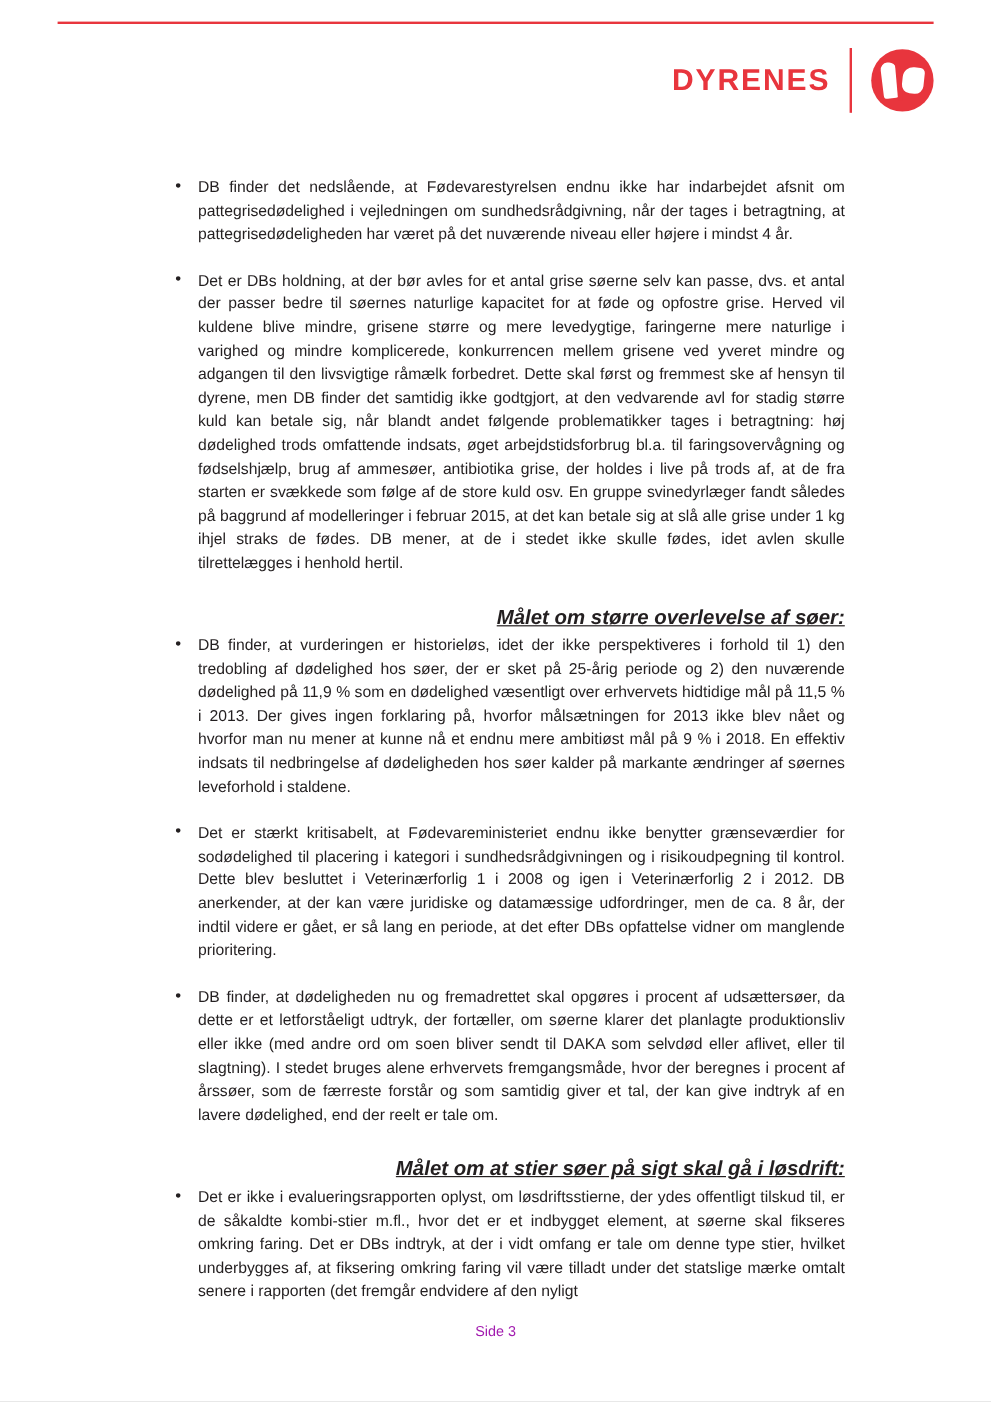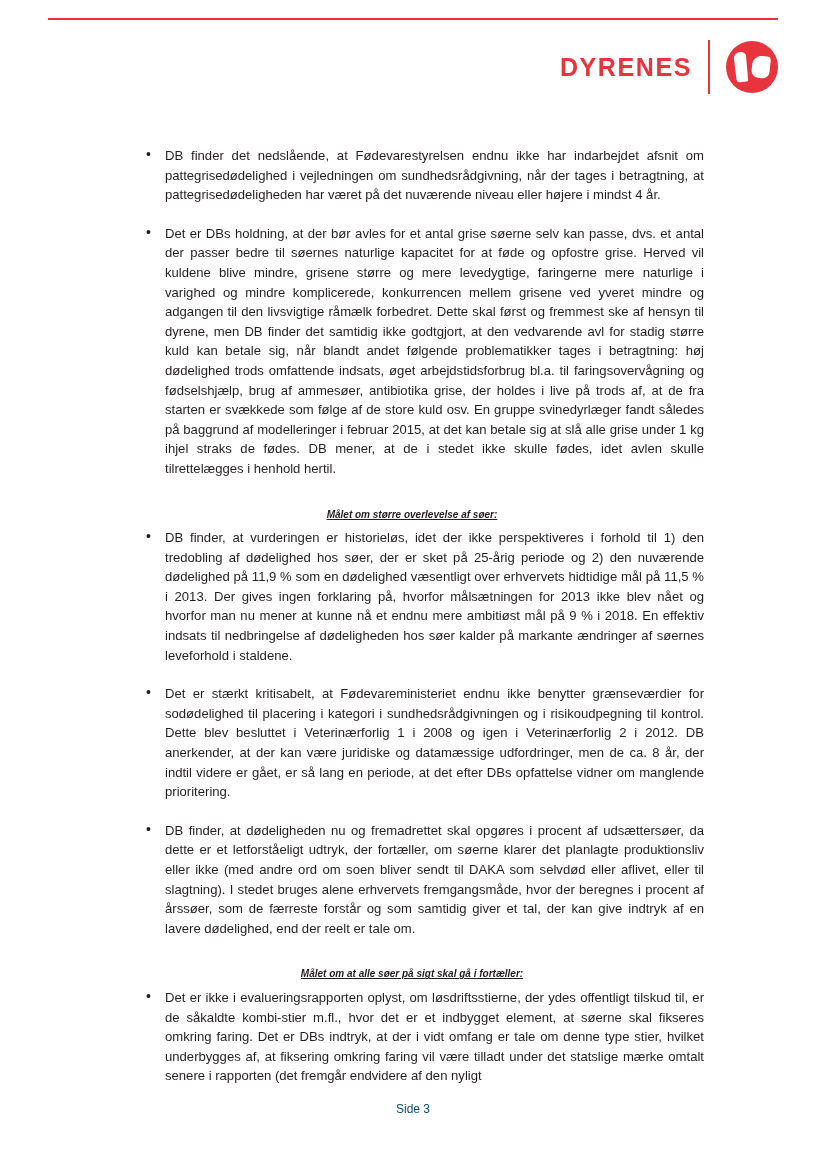--- a/index.html
+++ b/index.html
@@ -115,32 +115,32 @@
     position: absolute;
     left: 26px;
     top: -1px;
     font-size: 14px;
     color: #231f20;
   }
   .section-heading {
     font-weight: bold;
     font-style: italic;
     text-decoration: underline;
-    font-size: 10px;
+    font-size: 17px;
     margin: 26px 0 4px 0;
-    text-align: center;
+    text-align: right;
   }
   .footer {
     position: absolute;
     left: 0;
     right: 0;
     bottom: 52px;
     text-align: center;
     font-size: 12px;
-    color: #0c4a6e;
+    color: #a21caf;
   }
 </style>
 </head>
 <body>
 
 <div class="page">
 
   <div class="header">
     <div class="brand">
       <div class="brand-line">DYRENES</div>
@@ -165,21 +165,21 @@
     <div class="section-heading">Målet om større overlevelse af søer:</div>
 
     <div class="block">
       <ul class="bullet-list">
         <li class="bullet-item">DB finder, at vurderingen er historieløs, idet der ikke perspektiveres i forhold til 1) den tredobling af dødelighed hos søer, der er sket på 25-årig periode og 2) den nuværende dødelighed på 11,9 % som en dødelighed væsentligt over erhvervets hidtidige mål på 11,5 % i 2013. Der gives ingen forklaring på, hvorfor målsætningen for 2013 ikke blev nået og hvorfor man nu mener at kunne nå et endnu mere ambitiøst mål på 9 % i 2018. En effektiv indsats til nedbringelse af dødeligheden hos søer kalder på markante ændringer af søernes leveforhold i staldene.</li>
         <li class="bullet-item">Det er stærkt kritisabelt, at Fødevareministeriet endnu ikke benytter grænseværdier for sodødelighed til placering i kategori i sundhedsrådgivningen og i risikoudpegning til kontrol. Dette blev besluttet i Veterinærforlig 1 i 2008 og igen i Veterinærforlig 2 i 2012. DB anerkender, at der kan være juridiske og datamæssige udfordringer, men de ca. 8 år, der indtil videre er gået, er så lang en periode, at det efter DBs opfattelse vidner om manglende prioritering.</li>
         <li class="bullet-item">DB finder, at dødeligheden nu og fremadrettet skal opgøres i procent af udsættersøer, da dette er et letforståeligt udtryk, der fortæller, om søerne klarer det planlagte produktionsliv eller ikke (med andre ord om soen bliver sendt til DAKA som selvdød eller aflivet, eller til slagtning). I stedet bruges alene erhvervets fremgangsmåde, hvor der beregnes i procent af årssøer, som de færreste forstår og som samtidig giver et tal, der kan give indtryk af en lavere dødelighed, end der reelt er tale om.</li>
       </ul>
     </div>
 
-    <div class="section-heading">Målet om at alle søer på sigt skal gå i fortæller:</div>
+    <div class="section-heading">Målet om at stier søer på sigt skal gå i løsdrift:</div>
 
     <div class="block">
       <ul class="bullet-list">
         <li class="bullet-item">Det er ikke i evalueringsrapporten oplyst, om løsdriftsstierne, der ydes offentligt tilskud til, er de såkaldte kombi-stier m.fl., hvor det er et indbygget element, at søerne skal fikseres omkring faring. Det er DBs indtryk, at der i vidt omfang er tale om denne type stier, hvilket underbygges af, at fiksering omkring faring vil være tilladt under det statslige mærke omtalt senere i rapporten (det fremgår endvidere af den nyligt</li>
       </ul>
     </div>
 
   </div>
 
   <div class="footer">

